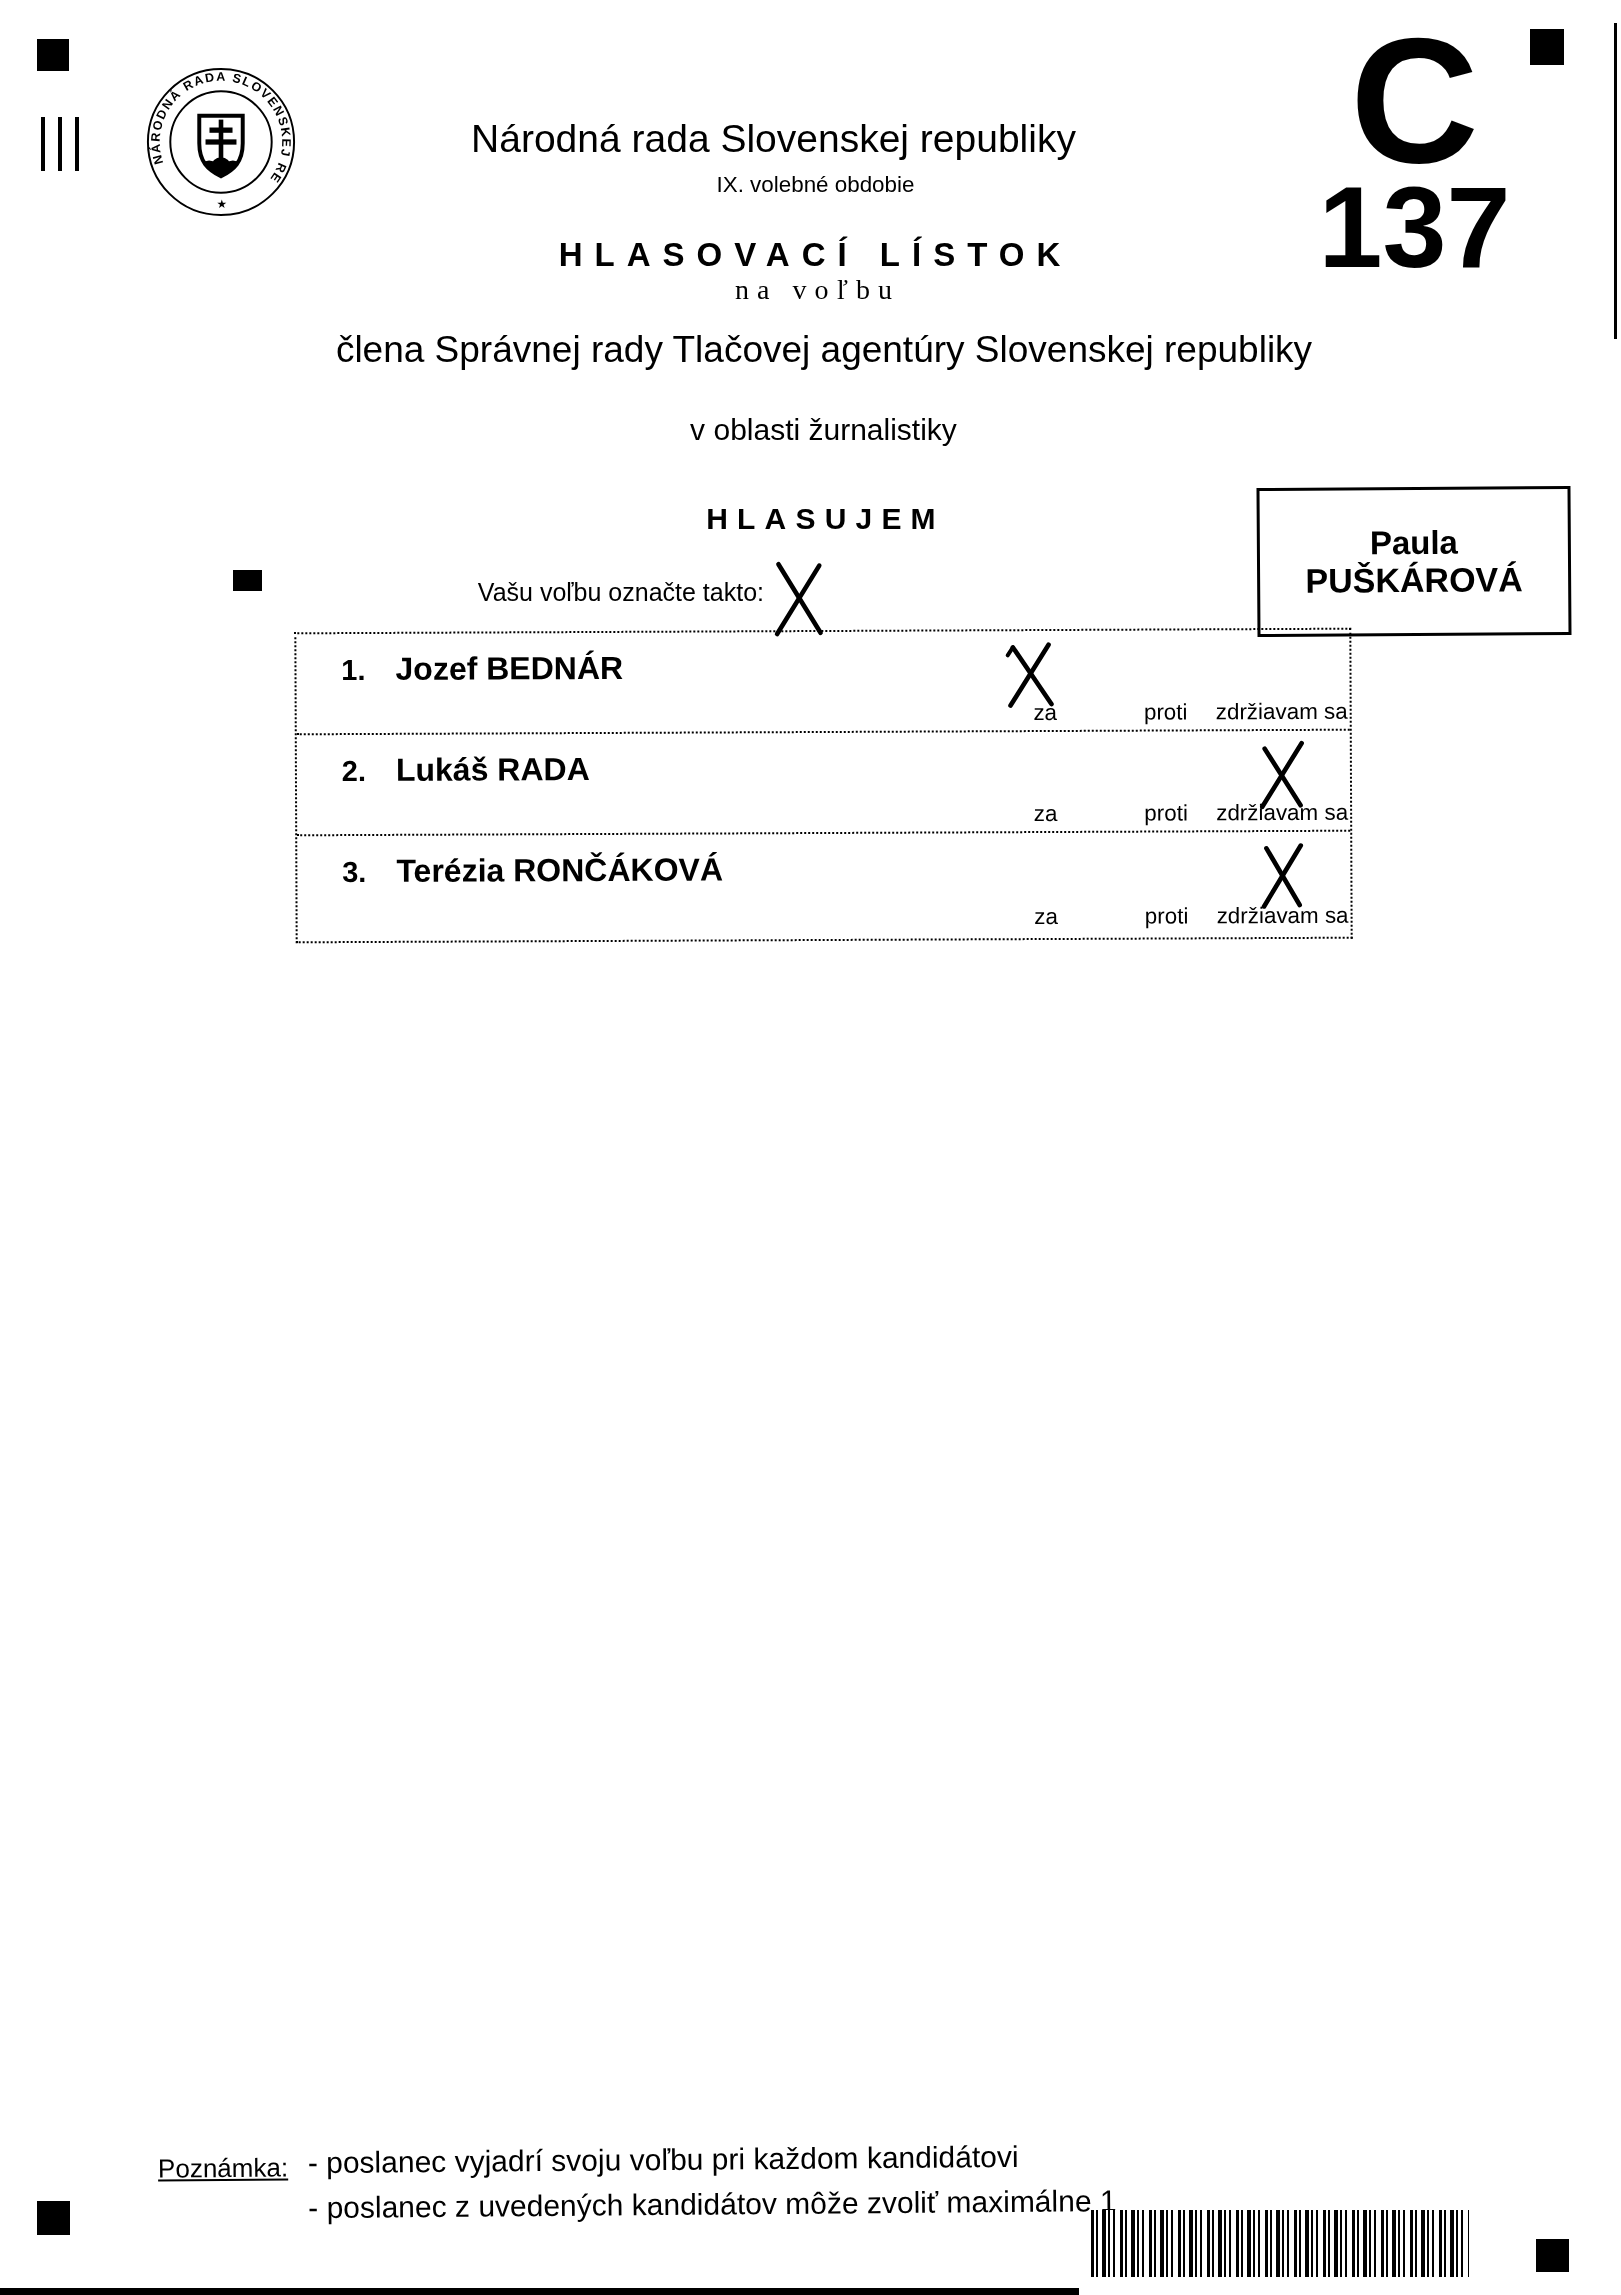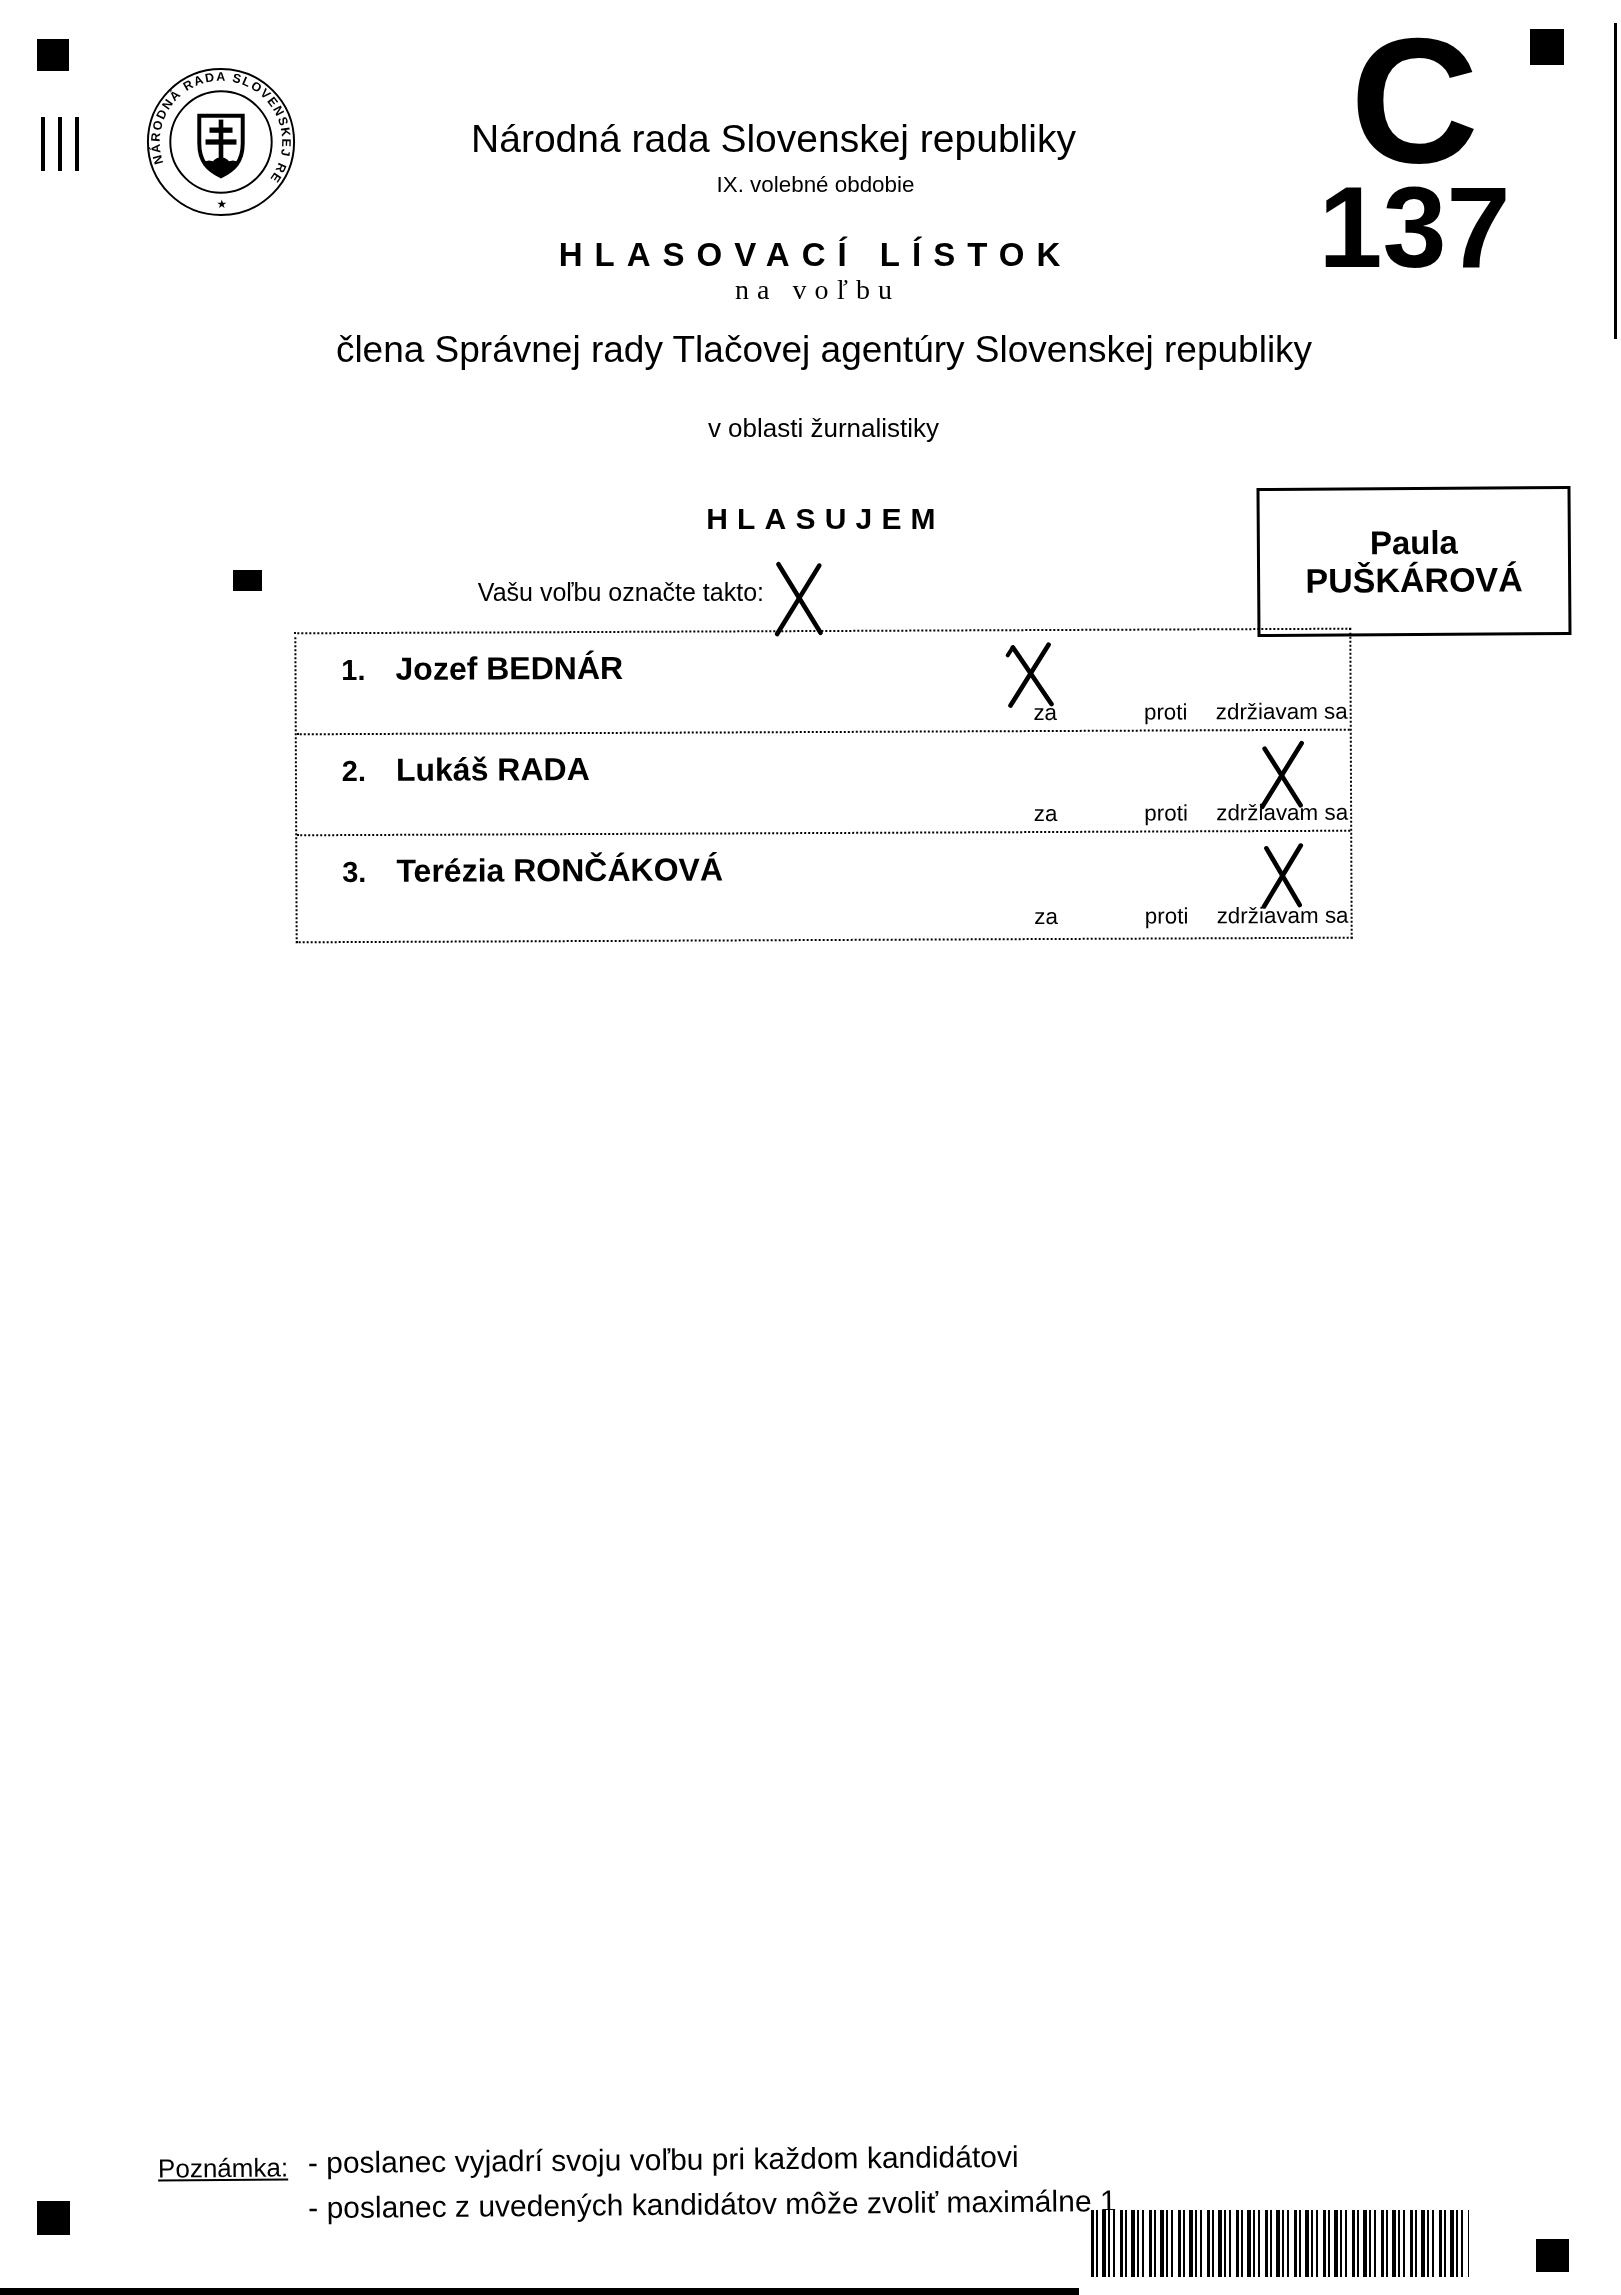--- a/index.html
+++ b/index.html
@@ -21,21 +21,21 @@
   .bottom-strip{left:0;top:2288px;width:1079px;height:7.2px;background:#000;}
   .mid-mark{left:233px;top:570px;width:29px;height:21px;background:#000;}
   
   .seal{left:142px;top:63px;width:158px;height:158px;}
   
   .t-institution{left:461px;top:117px;width:625px;font-size:39px;}
   .t-term{left:503px;top:172px;width:625px;font-size:22.4px;}
   .t-doctitle{left:503px;top:216px;width:625px;font-size:33px;font-weight:bold;letter-spacing:12px;margin-top:20px;}
   .t-subtitle{left:505px;top:274px;width:625px;font-size:28px;letter-spacing:8px;font-family:Liberation Serif, serif;}
   .t-subject{left:296px;top:329px;width:1056px;font-size:37px;}
-  .t-area{left:511px;top:413px;width:625px;font-size:26px;}
+  .t-area{left:511px;top:413px;width:625px;font-size:30px;}
   .t-hlasujem{left:513px;top:494px;width:625px;font-size:30px;font-weight:bold;letter-spacing:9.2px;margin-top:8px;}
   
   .t-c{left:1283px;top:12px;width:263px;font-size:178px;font-weight:bold;line-height:1;}
   .t-104{left:1283px;top:170px;width:263px;font-size:115px;font-weight:bold;line-height:1;}
   
   .voter-box{
     left:1257px;top:487px;width:314px;height:149px;border:3.3px solid #000;
     box-sizing:border-box;transform:rotate(-0.4deg);
     display:flex;flex-direction:column;justify-content:center;align-items:center;
   }

